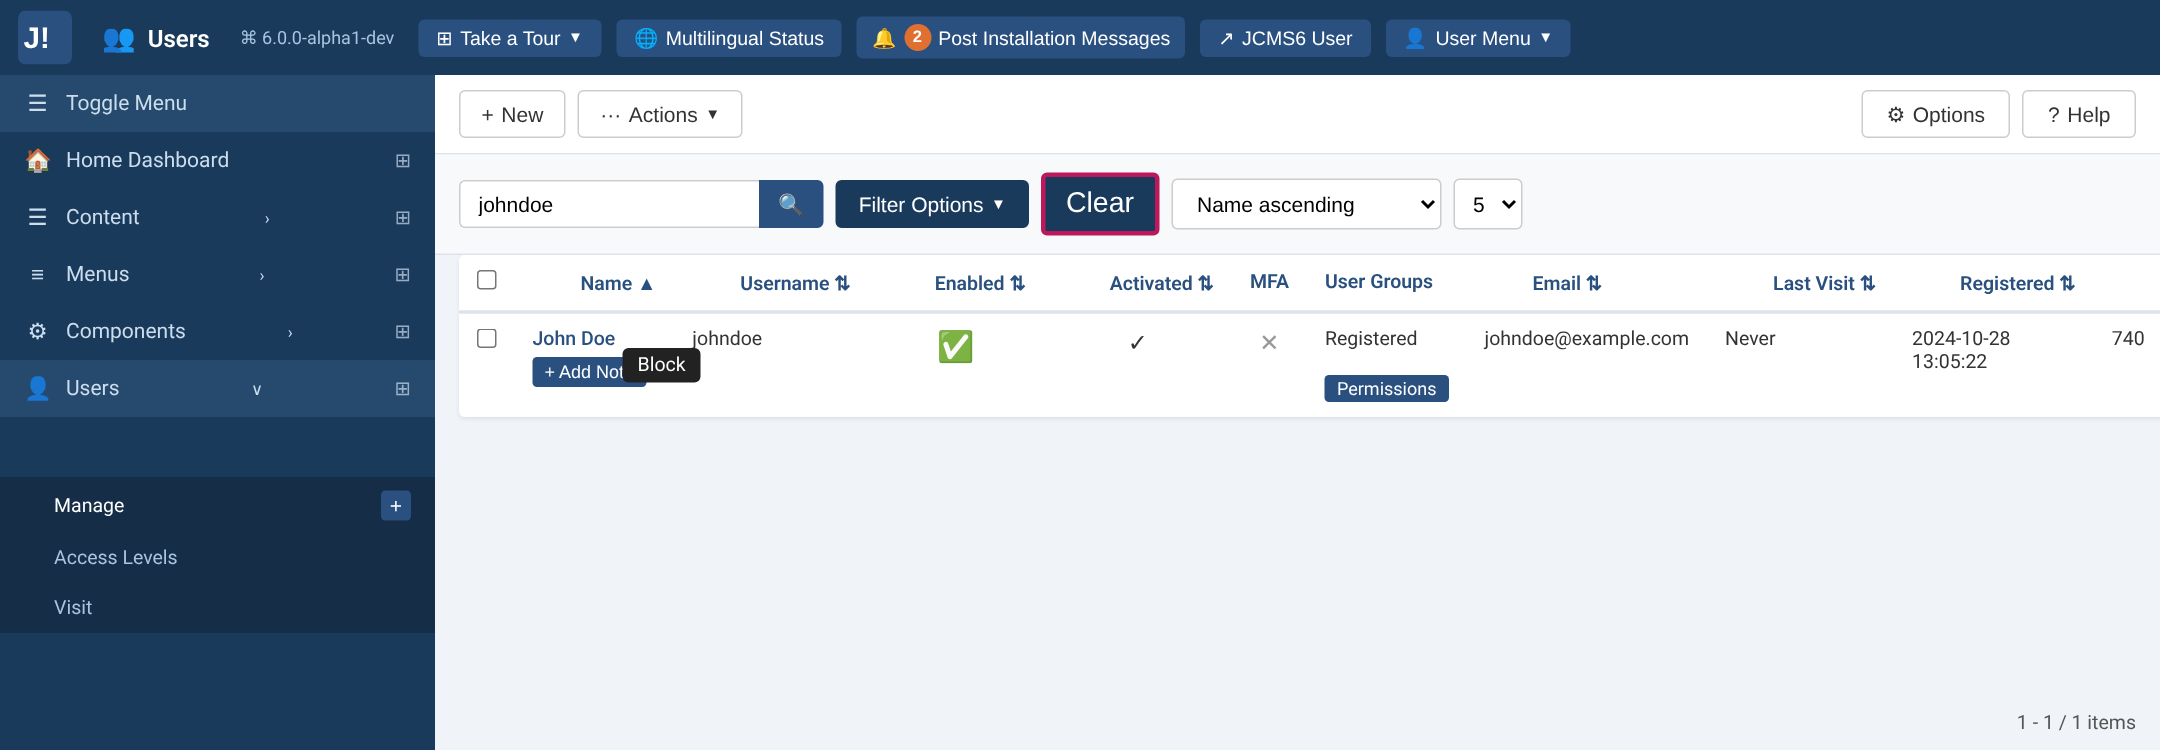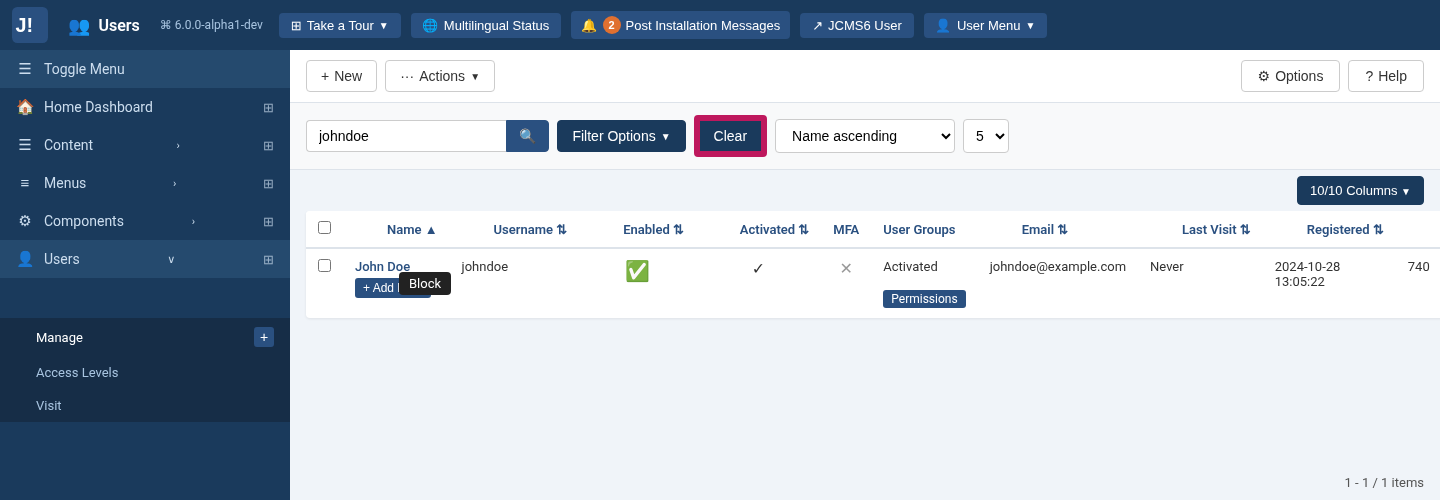--- a/index.html
+++ b/index.html
@@ -40,21 +40,21 @@
     .main-header-right { margin-left: auto; display: flex; gap: 8px; }
     .btn-options { background: #fff; border: 1px solid #ccc; color: #333; border-radius: 4px; padding: 7px 16px; font-size: 14px; cursor: pointer; display: flex; align-items: center; gap: 5px; }
     .btn-help { background: #fff; border: 1px solid #ccc; color: #333; border-radius: 4px; padding: 7px 16px; font-size: 14px; cursor: pointer; display: flex; align-items: center; gap: 5px; }
 
     
     .filter-bar { background: #f8f9fa; padding: 12px 16px; display: flex; align-items: center; gap: 8px; border-bottom: 1px solid #dde3ea; flex-shrink: 0; flex-wrap: wrap; }
     .search-wrap { display: flex; align-items: center; gap: 0; }
     .search-input { border: 1px solid #ccc; border-right: none; border-radius: 4px 0 0 4px; padding: 7px 12px; font-size: 14px; width: 200px; outline: none; }
     .search-btn { background: #2a5080; border: 1px solid #2a5080; color: #fff; border-radius: 0 4px 4px 0; padding: 7px 12px; cursor: pointer; font-size: 14px; }
     .btn-filter { background: #1a3a5c; border: 1px solid #1a3a5c; color: #fff; border-radius: 4px; padding: 7px 14px; font-size: 14px; cursor: pointer; display: flex; align-items: center; gap: 5px; }
-    .btn-clear { background: #1a3a5c; border: 6px solid #be185d; color: #fff; border-radius: 4px; padding: 7px 14px; font-size: 14px; cursor: pointer; }
+    .btn-clear { background: #1a3a5c; border: 3px solid #be185d; color: #fff; border-radius: 4px; padding: 7px 14px; font-size: 19px; cursor: pointer; }
     .sort-select { border: 1px solid #ccc; border-radius: 4px; padding: 7px 12px; font-size: 14px; background: #fff; cursor: pointer; min-width: 180px; }
     .per-page-select { border: 1px solid #ccc; border-radius: 4px; padding: 7px 8px; font-size: 14px; background: #fff; cursor: pointer; }
     .btn-columns { background: #1a3a5c; border: 1px solid #1a3a5c; color: #fff; border-radius: 4px; padding: 6px 12px; font-size: 13px; cursor: pointer; margin-bottom: 0; }
 
     
     .columns-row { display: flex; justify-content: flex-end; padding: 6px 16px; background: #f0f4f9; }
 
     
     .table-wrap { flex: 1; overflow-y: auto; padding: 0 16px 16px; }
     table { width: 100%; border-collapse: collapse; background: #fff; border-radius: 4px; overflow: hidden; box-shadow: 0 1px 3px rgba(0,0,0,0.08); }
@@ -203,26 +203,20 @@
         <span>Clear</span>
       </button>
       <select class="sort-select">
         <option>Name ascending</option>
       </select>
       <select class="per-page-select">
         <option>5</option>
       </select>
     </div>
 
-    <div class="columns-row">
-      <button class="btn-columns">
-        <span>10/10 Columns</span>
-        <span class="chevron-down">▼</span>
-      </button>
-    </div>
 
     <div class="table-wrap">
       <table>
         <thead>
           <tr>
             <th class="checkbox-cell">
               <input type="checkbox" style="">
             </th>
             <th><a href="#">Name ▲</a></th>
             <th><a href="#">Username ⇅</a></th>
@@ -240,39 +234,39 @@
           <tr class="table-row">
             <td class="checkbox-cell">
               <input type="checkbox" style="">
             </td>
             <td>
               <a class="user-link" href="#">John Doe</a>
               <div style="position:relative; display:inline-block;">
                 <button class="btn-add-note">
                   <span>+ Add Note</span>
                 </button>
-                <div class="tooltip-block" style="position:absolute; left:44px; top:-2px; z-index:10; white-space:nowrap;">
+                <div class="tooltip-block" style="position:absolute; left:60px; top:-2px; z-index:10; white-space:nowrap;">
                   <span>Block</span>
                 </div>
               </div>
             </td>
             <td>
               <span>johndoe</span>
             </td>
             <td style="text-align:center;">
               <span class="check-green">✅</span>
             </td>
             <td style="text-align:center;">
               <span class="check-mark">✓</span>
             </td>
             <td style="text-align:center;">
               <span class="cross-x">✕</span>
             </td>
             <td>
-              <div>Activated</div>
+              <div>Registered</div>
               <span class="badge">Permissions</span>
             </td>
             <td>
               <span>johndoe@example.com</span>
             </td>
             <td>
               <span>Never</span>
             </td>
             <td>
               <span>2024-10-28 13:05:22</span>

